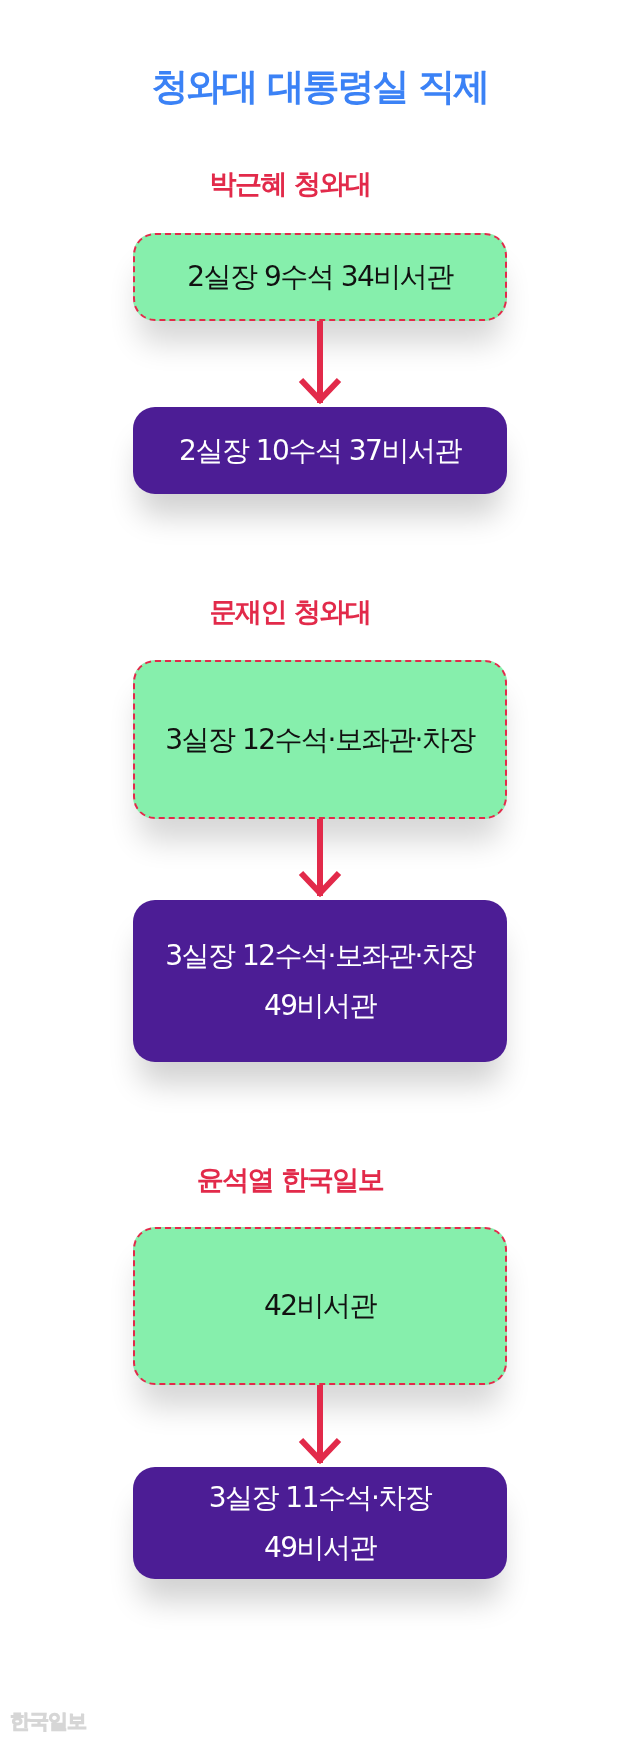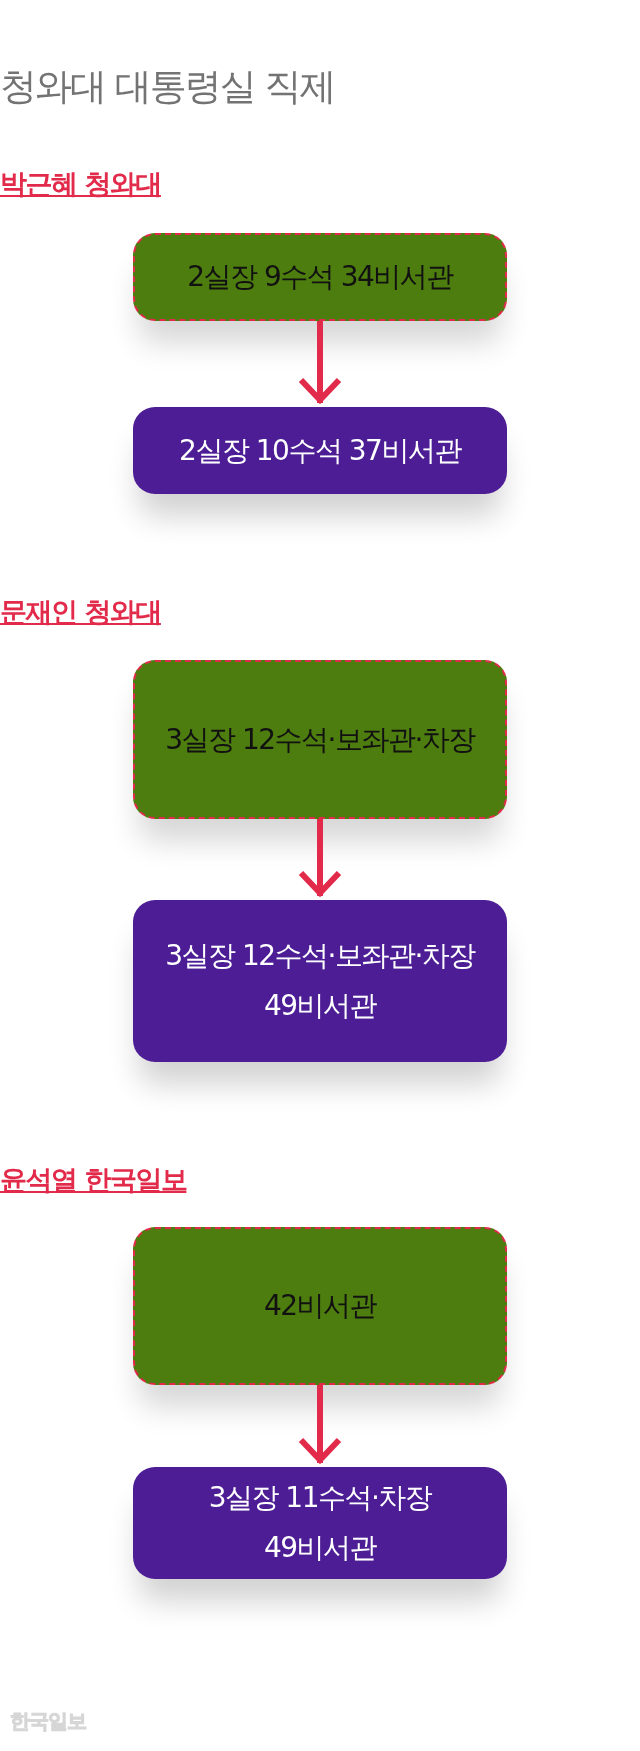--- a/index.html
+++ b/index.html
@@ -1,26 +1,26 @@
 <!DOCTYPE html>
 <html><head>
 <meta charset="utf-8">
 <style>
   html, body { margin: 0; padding: 0; background: #ffffff; }
   body { width: 640px; height: 1751px; position: relative; overflow: hidden;
          font-family: "DejaVu Sans", "Liberation Sans", sans-serif; }
-  .title { position: absolute; left: 0; width: 640px; top: 62px; 
-           font-size: 37px; font-weight: normal; color: #737373; letter-spacing: -2px; }
-  .section-head { position: absolute; left: 0; width: 580px; 
-           font-size: 27px; font-weight: bold; color: #E22A4A; letter-spacing: -1.5px; text-decoration: underline; }
+  .title { position: absolute; left: 0; width: 640px; top: 62px; text-align: center;
+           font-size: 37px; font-weight: bold; color: #3b82f6; letter-spacing: -2px; }
+  .section-head { position: absolute; left: 0; width: 580px; text-align: center;
+           font-size: 27px; font-weight: bold; color: #E22A4A; letter-spacing: -1.5px; }
   .box { position: absolute; left: 133px; width: 374px; box-sizing: border-box;
          display: flex; flex-direction: column; align-items: center; justify-content: center;
          text-align: center; font-size: 28px; line-height: 50px; letter-spacing: -1.5px;
          border-radius: 22px; }
-  .box.before { background: #4d7c0f; border: 2px dashed #E22A4A; color: #111111;
+  .box.before { background: #86efac; border: 2px dashed #E22A4A; color: #111111;
          box-shadow: 0 28px 30px -6px rgba(0,0,0,0.16); }
   .box.after { background: #4c1d95; color: #ffffff;
          box-shadow: 0 28px 30px -6px rgba(0,0,0,0.18); }
   .arrow { position: absolute; left: 298px; width: 44px; }
   .watermark { position: absolute; left: 10px; top: 1708px; font-size: 20px; font-weight: bold;
          color: #ffffff; -webkit-text-stroke: 1px #d6d6d6; letter-spacing: -1px; }
 </style>
 </head>
 <body>
 

